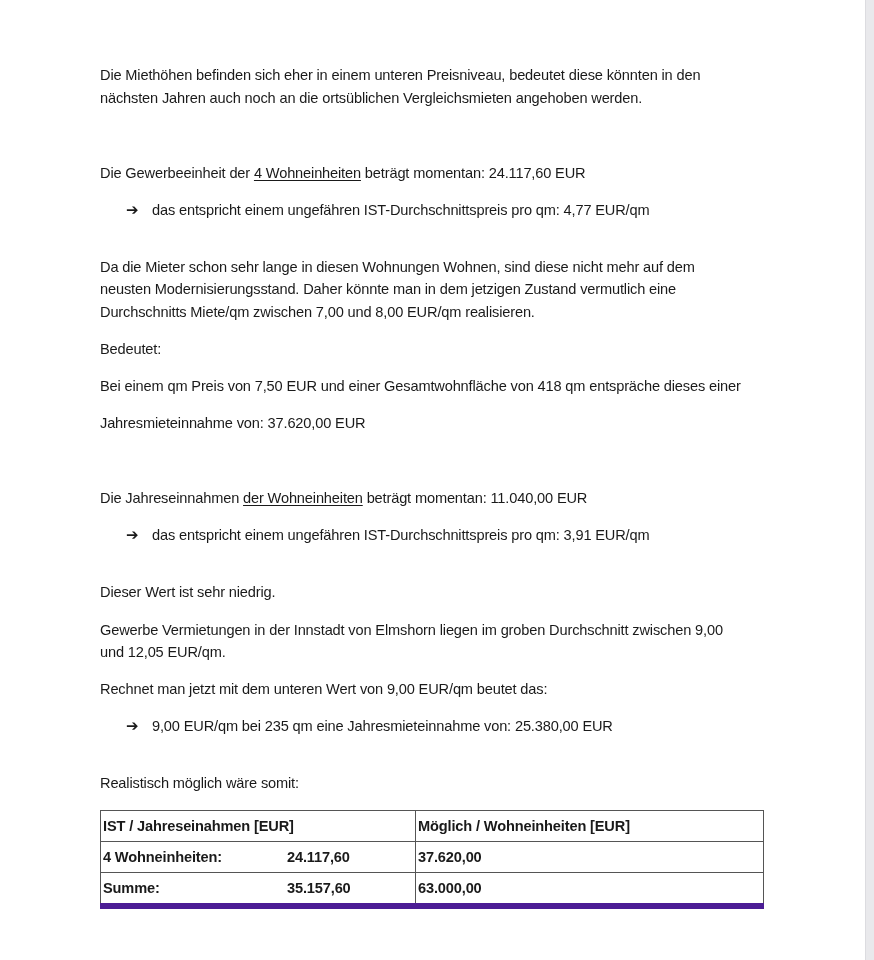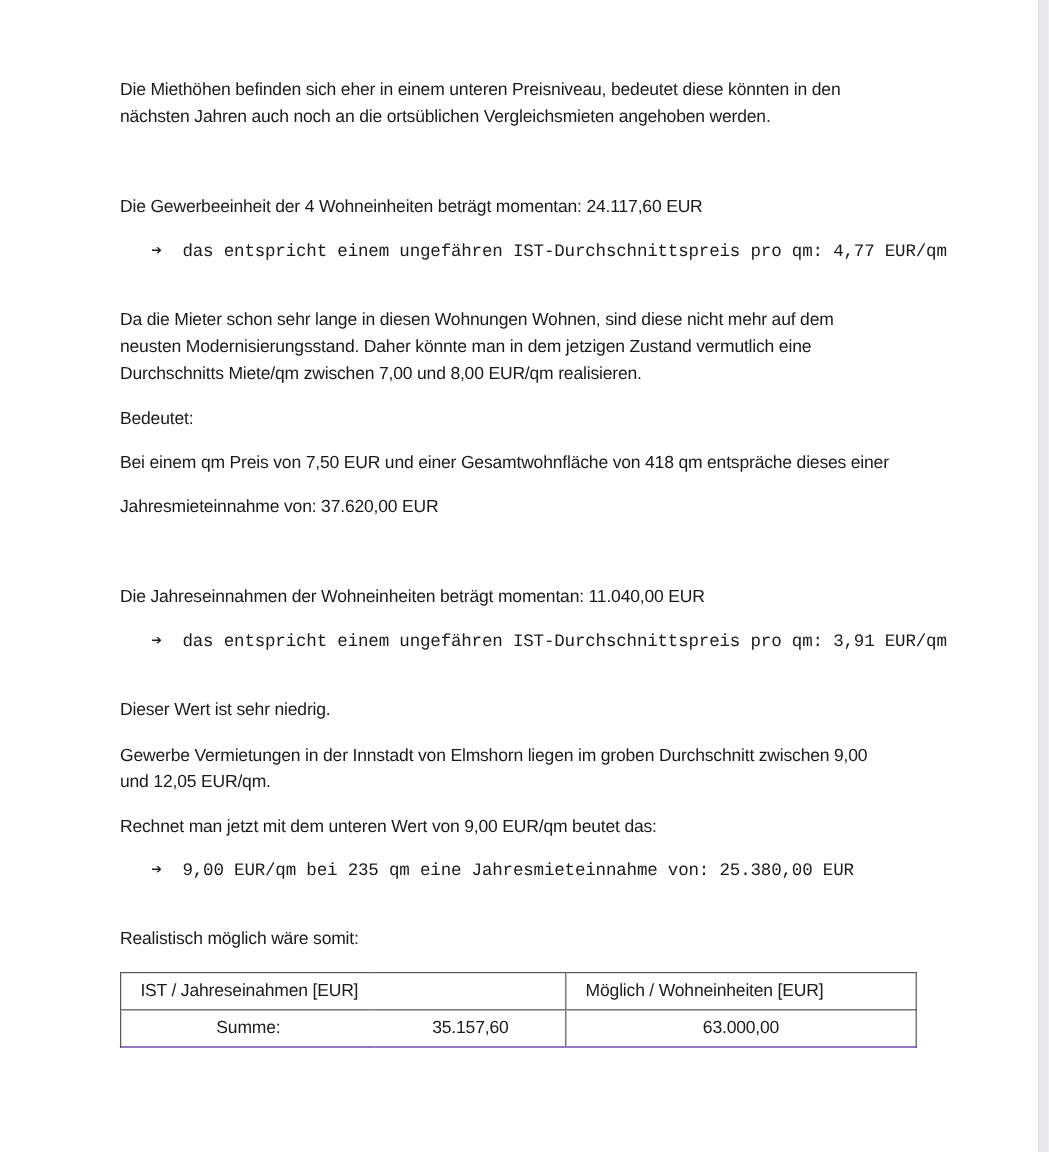--- a/index.html
+++ b/index.html
@@ -11,34 +11,34 @@
   }
   .page-edge {
     position: absolute; top: 0; right: 0; width: 8px; height: 960px;
     background: #e9e9ec; border-left: 1px solid #dcdce0;
   }
   .doc {
     position: absolute; left: 100px; top: 0; width: 680px;
     font-size: 14.6px; letter-spacing: -0.15px;
   }
   .p { position: absolute; left: 0; white-space: nowrap; line-height: 22px; }
-  .u { text-underline-offset: 2px; }
-  .arrow-line { position: absolute; left: 26px; white-space: nowrap; line-height: 22px; font-family: Liberation Mono, monospace; }
+  .u { text-decoration: underline; text-underline-offset: 2px; }
+  .arrow-line { position: absolute; left: 26px; white-space: nowrap; line-height: 22px; }
   .arrow-line .arr { display: inline-block; width: 26px; font-weight: bold; font-size: 15px; }
   table.sum {
     position: absolute; left: 0; top: 810px;
     border-collapse: collapse; width: 664px;
     font-size: 14.6px; letter-spacing: -0.15px;
   }
-  table.sum td { padding: 0 16px; height: 30px; vertical-align: middle; border: 0; }
+  table.sum td { padding: 0 2px; height: 30px; vertical-align: middle; border: 0; font-weight: bold; }
   table.sum .c1 { width: 180px; border-left: 1px solid #555; }
   table.sum .c2 { width: 126px; }
   table.sum .c3 { border-left: 1px solid #555; border-right: 1px solid #555; }
   table.sum tr.hdr td { border-top: 1px solid #555; border-bottom: 1px solid #555; }
-  table.sum tr.total td { border-top: 1px solid #555; border-bottom: 1px solid #4c1d95; text-align: center; }
+  table.sum tr.total td { border-top: 1px solid #555; border-bottom: 6px solid #4c1d95; }
 </style>
 </head>
 <body>
 
 <div class="page-edge"></div>
 
 <div class="doc">
 
   <div class="p" style="top:64px">Die Miethöhen befinden sich eher in einem unteren Preisniveau, bedeutet diese könnten in den</div>
   <div class="p" style="top:87px">nächsten Jahren auch noch an die ortsüblichen Vergleichsmieten angehoben werden.</div>
@@ -81,20 +81,25 @@
   </div>
 
   <div class="p" style="top:772px">Realistisch möglich wäre somit:</div>
 
   <table class="sum">
     <tbody>
         <tr class="hdr">
       <td class="c1" colspan="2">IST / Jahreseinahmen [EUR]</td>
       <td class="c3">Möglich / Wohneinheiten [EUR]</td>
     </tr>
+    <tr>
+      <td class="c1">4 Wohneinheiten:</td>
+      <td class="c2">24.117,60</td>
+      <td class="c3">37.620,00</td>
+    </tr>
     <tr class="total">
       <td class="c1">Summe:</td>
       <td class="c2">35.157,60</td>
       <td class="c3">63.000,00</td>
     </tr>
   </tbody>
     </table>
 
 </div>
 

